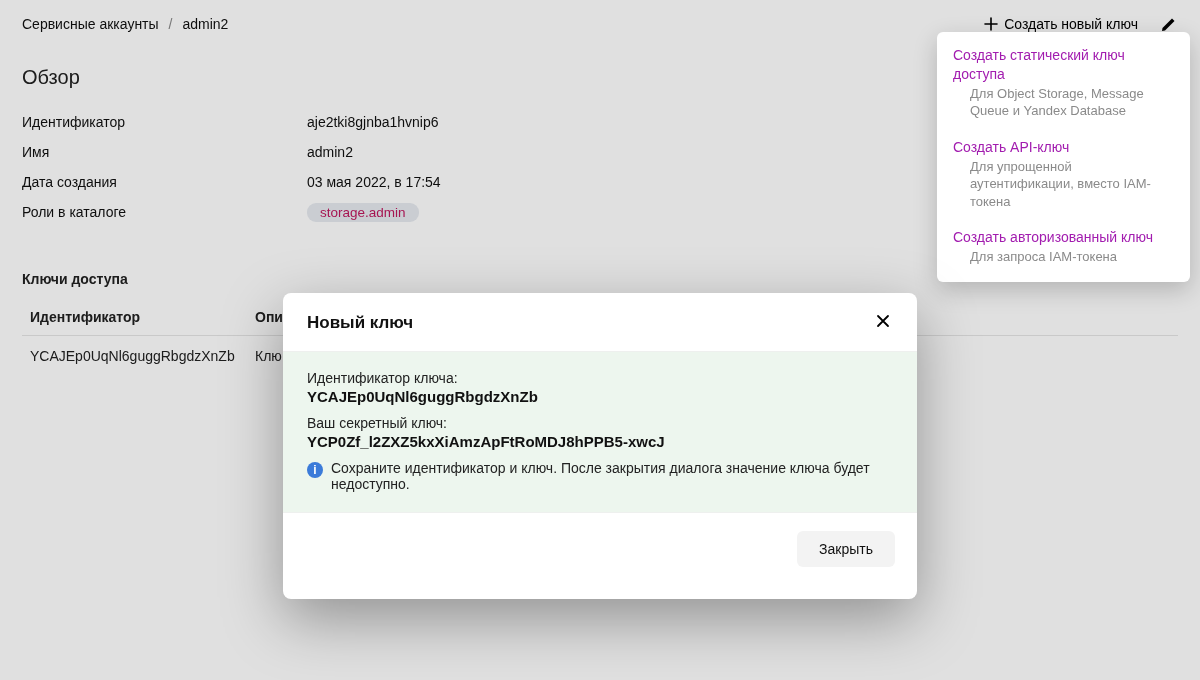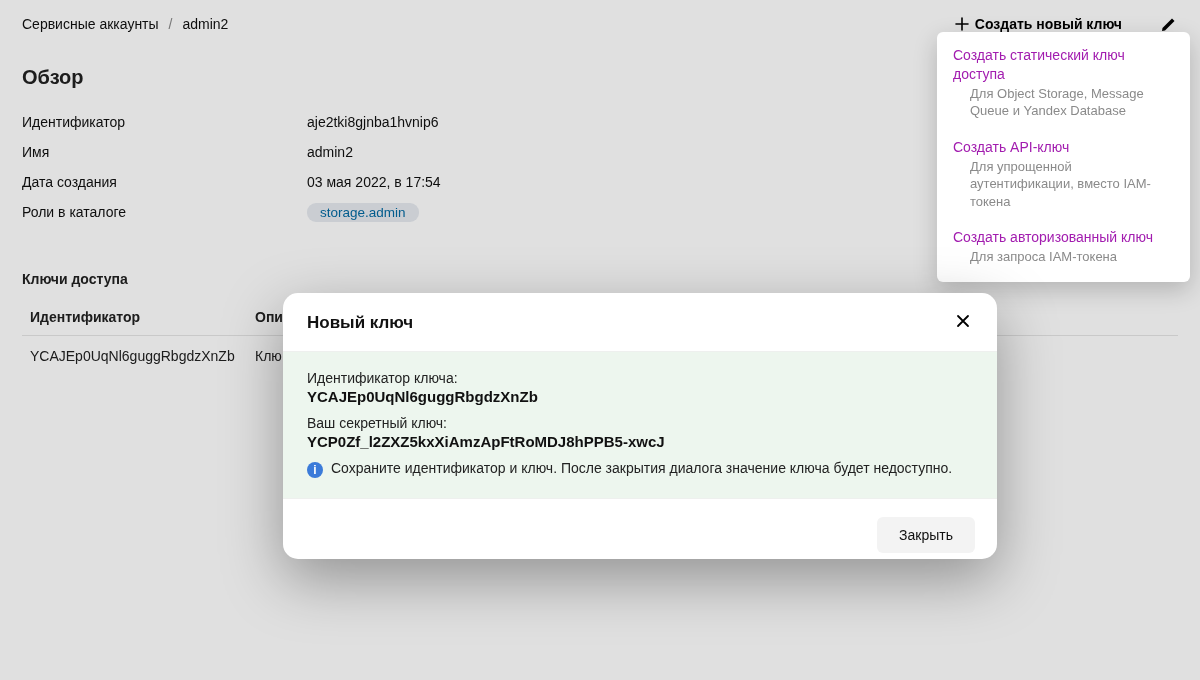--- a/index.html
+++ b/index.html
@@ -3,59 +3,59 @@
 <meta charset="utf-8">
 <style>
   * { box-sizing: border-box; margin: 0; padding: 0; }
   html, body { width: 1200px; height: 680px; font-family: -apple-system, BlinkMacSystemFont, "Segoe UI", Arial, sans-serif; color:#222; background:#fff; overflow:hidden; }
   .page { position:relative; width:1200px; height:680px; }
   .overlay { position:absolute; inset:0; background:rgba(0,0,0,0.12); z-index:5; }
   .content { position:absolute; inset:0; padding:10px 22px 25px 22px; }
   .top-row { display:flex; align-items:center; justify-content:space-between; height:28px; font-size:14px; color:#111;text-align:center; }
   .breadcrumb { display:flex; align-items:center; gap:10px; color:#111; }
   .breadcrumb .sep { color:#888; }
-  .top-actions { display:flex; align-items:center; gap:30px;font-weight:bold; }
+  .top-actions { display:flex; align-items:center; gap:14px; }
   .create-key-btn { display:flex; align-items:center; gap:6px; font-size:14px; color:#000; cursor:pointer; }
   .plus-icon svg, .pencil-icon svg { display:block; }
   .pencil-icon { padding-left:8px; cursor:pointer; }
   
-  h2.section-title { font-size:20px; font-weight:700; margin-top:28px; }
+  h2.section-title { font-size:20px; font-weight:400; margin-top:28px; }
   .kv-list { margin-top:18px; font-size:14px; }
   .kv-row { display:flex; align-items:center; height:30px; }
   .kv-label { position:relative; width:285px; color:#111; white-space:nowrap; }
   .kv-label::after { content:""; position:absolute; left:0; right:0; bottom:6px; border-bottom:1px dotted #b7b7b7; z-index:-1; }
   .kv-label span { background:transparent; padding-right:4px; }
   .kv-value { color:#111; }
-  .role-tag { background:#e6eaf0; border-radius:9px; padding:2px 13px; font-size:13.5px; color:#0369a1; }
+  .role-tag { background:#e6eaf0; border-radius:9px; padding:2px 13px; font-size:13.5px; color:#be185d; }
   
   h3.subsection { font-size:14px; font-weight:600; margin-top:44px; }
   table.keys { width:100%; margin-top:12px; border-collapse:collapse; font-size:14px; }
   table.keys th { text-align:left; font-weight:600; padding:10px 8px; border-bottom:1px solid #e5e5e5; color:#222; }
   table.keys td { padding:12px 8px; vertical-align:top; }
   table.keys td.id-col { width:225px; font-family:inherit; }
   table.keys td.desc-col { width:300px; }
   
   
   .dropdown { position:absolute; top:32px; right:10px; width:253px; background:#fff; border-radius:6px; box-shadow:0 8px 24px rgba(0,0,0,0.2); z-index:20; padding:6px 0; }
   .dropdown-item { padding:8px 16px 10px 16px; cursor:pointer; }
   .dropdown-item .di-title { font-size:14px; color:#a21caf; line-height:1.35; }
   .dropdown-item .di-sub { font-size:13px; color:#8a8a8a; line-height:1.35; margin-top:1px;margin-left:17px; }
   
   
-  .modal { position:absolute; left:283px; top:293px; width:714px; background:#fff; border-radius:15px; box-shadow:0 20px 60px rgba(0,0,0,0.35); z-index:30; overflow:hidden; }
+  .modal { position:absolute; left:283px; top:293px; width:634px; background:#fff; border-radius:8px; box-shadow:0 20px 60px rgba(0,0,0,0.35); z-index:30; overflow:hidden; }
   .modal-header { display:flex; align-items:center; justify-content:space-between; padding:20px 24px 18px 24px; }
   .modal-title { font-size:17px; font-weight:600; color:#111; }
   .modal-close { cursor:pointer; width:20px; height:20px; display:flex; align-items:center; justify-content:center; }
   .modal-body { background:#edf6ee; padding:18px 20px 20px 24px; border-top:1px solid #eef0ee; border-bottom:1px solid #eef0ee; }
   .mb-label { font-size:14px; color:#222; }
   .mb-value { font-size:15px; font-weight:700; color:#111; margin-top:2px; margin-bottom:10px; word-break:break-all; }
   .mb-value:last-of-type { margin-bottom:10px; }
   .info-row { display:flex; align-items:flex-start; gap:8px; font-size:14px; color:#222; margin-top:4px; }
   .info-icon { flex:0 0 16px; height:16px; border-radius:50%; background:#3b7bd9; color:#fff; font-size:12px; font-weight:700; display:flex; align-items:center; justify-content:center; margin-top:2px; }
-  .modal-footer { display:flex; justify-content:flex-end; padding:18px 22px 6px 22px; }
+  .modal-footer { display:flex; justify-content:flex-end; padding:18px 22px 32px 22px; }
   .btn-close { background:#f3f3f3; border:none; border-radius:6px; padding:10px 22px; font-size:14px; color:#111; cursor:pointer; }
 </style>
 </head>
 <body>
 
 <div class="page">
   <div class="content">
     <div class="top-row">
       <div class="breadcrumb">
         <a>Сервисные аккаунты</a>

